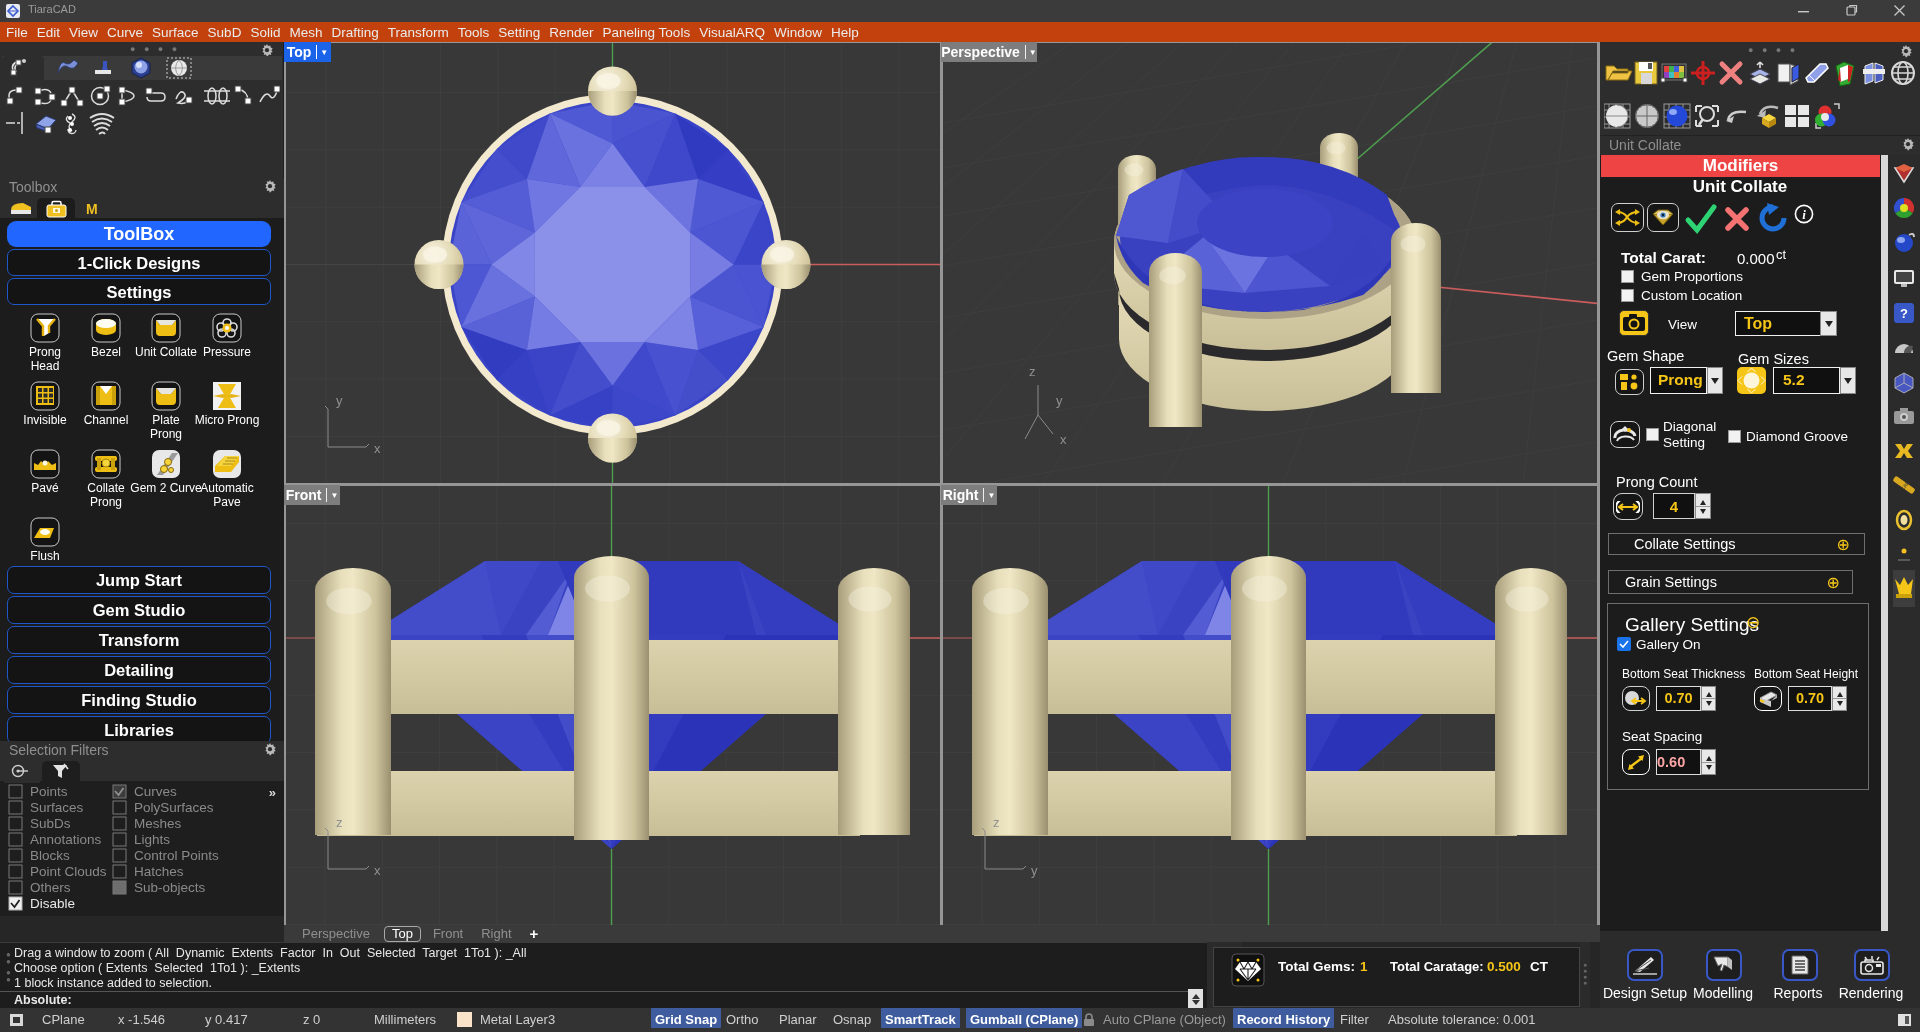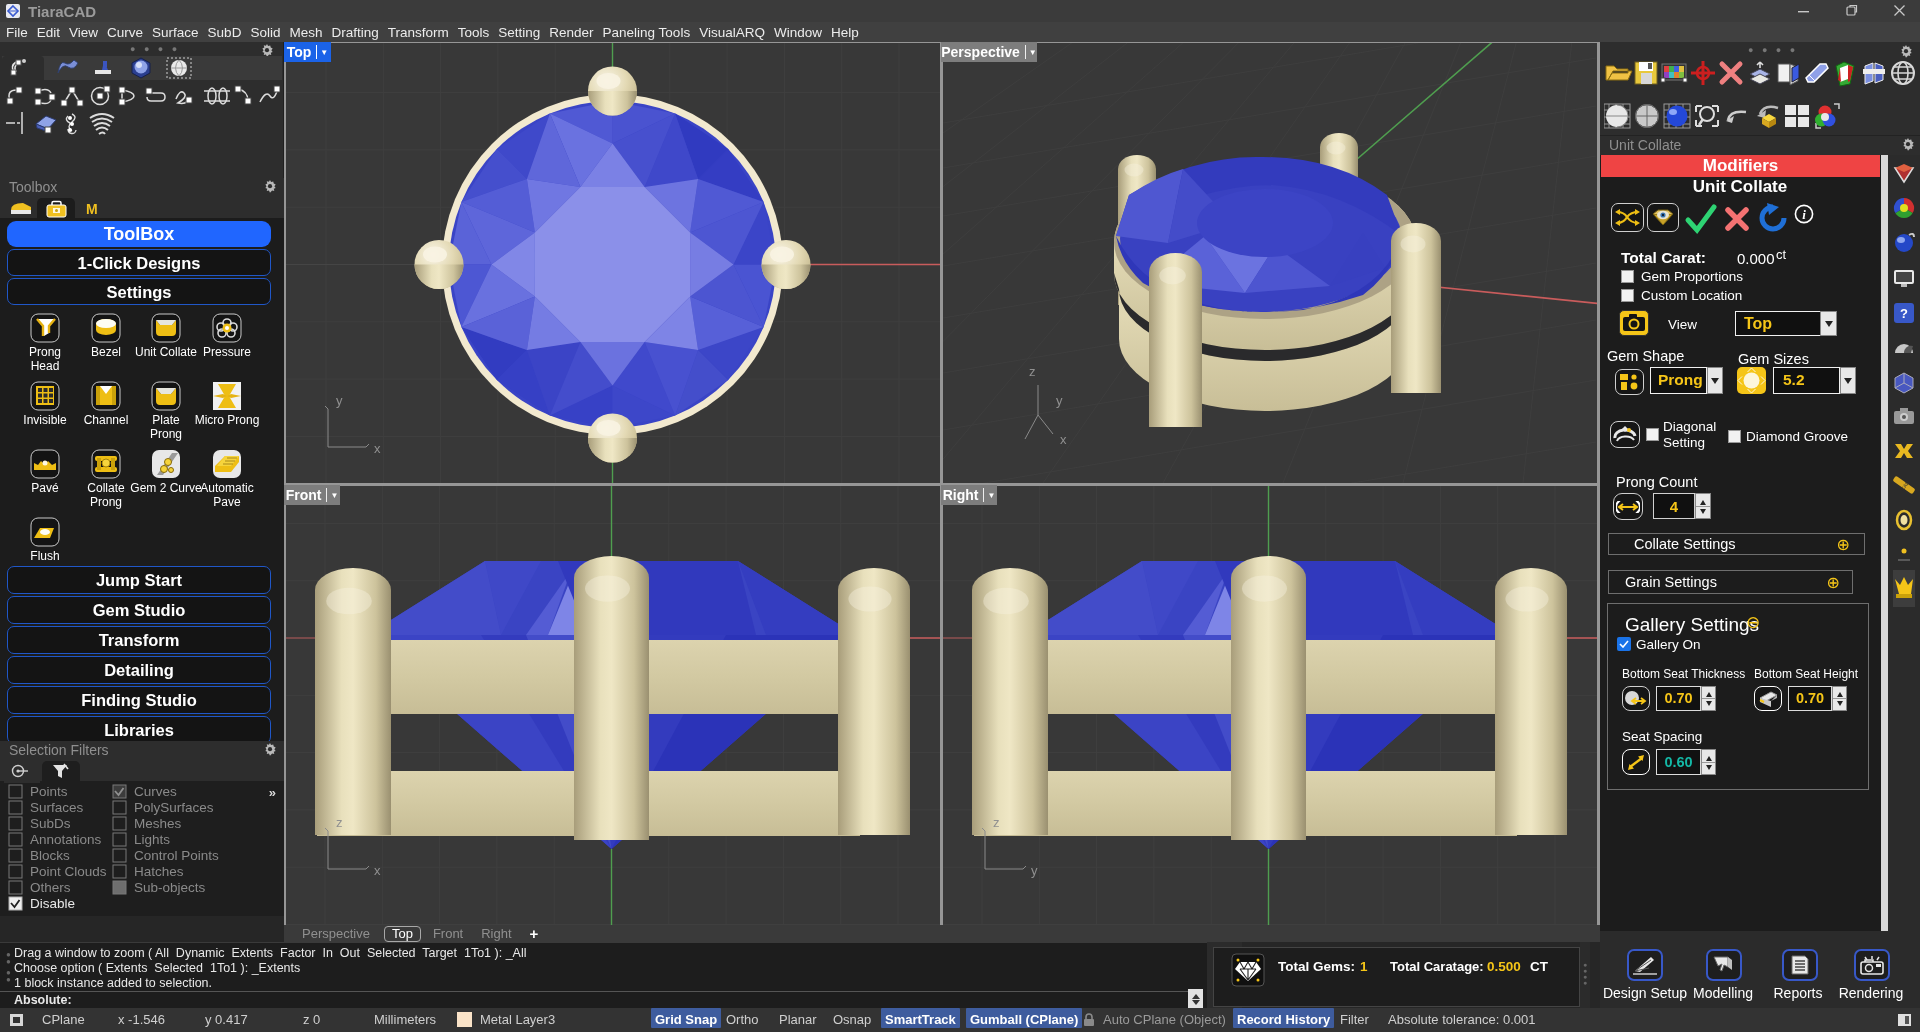--- a/index.html
+++ b/index.html
@@ -1,21 +1,21 @@
 <!DOCTYPE html>
 <html><head>
 <meta charset="utf-8">
 <style>
 * { margin:0; padding:0; box-sizing:border-box; }
 html,body { width:1920px; height:1032px; overflow:hidden; background:#262626; font-family:"Liberation Sans",sans-serif; }
 #app { position:absolute; left:0; top:0; width:1920px; height:1032px; background:#262626; }
 .abs { position:absolute; }
 
-#titlebar { left:0; top:0; width:1920px; height:22px; background:#3b3b3b; color:#9b9b9b; font-size:15px;font-weight:bold; }
-#menubar { left:0; top:22px; width:1920px; height:20px; background:#404040; color:#ececec; font-size:13.5px; display:flex; align-items:center; }
+#titlebar { left:0; top:0; width:1920px; height:22px; background:#3b3b3b; color:#9b9b9b; font-size:11px; }
+#menubar { left:0; top:22px; width:1920px; height:20px; background:#c2410c; color:#ececec; font-size:13.5px; display:flex; align-items:center; }
 #menubar span { margin:0 4.5px; white-space:nowrap; }
 
 #lefttool { left:0; top:42px; width:284px; height:136px; background:#2d2d2d; border-right:1px solid #1f1f1f; }
 
 .phdr { background:#2d2d2d; color:#8f8f8f; font-size:14px; line-height:19px; padding-left:9px; }
 .gear { position:absolute; right:7px; top:2px; width:14px; height:14px; }
 
 #tbxhdr { left:0; top:178px; width:284px; height:20px; }
 #tbx { left:0; top:198px; width:284px; height:543px; background:#1c1c1c; }
 #tbxtabs { position:absolute; left:0; top:0; width:284px; height:20px; background:#2d2d2d; }
@@ -945,21 +945,21 @@
         <div style="width:0;height:0;border:3.5px solid transparent;border-bottom:5px solid #222;margin:2px auto 1px"></div>
         <div style="border-top:1px solid #999"></div>
         <div style="width:0;height:0;border:3.5px solid transparent;border-top:5px solid #222;margin:2px auto 0"></div>
       </div>
       <div class="rlbl" style="left:14px;top:125px;font-size:13.5px">Seat Spacing</div>
       <div class="ybox" style="left:14px;top:145px;width:28px;height:26px;border-radius:8px;border-color:#fff"></div>
       <svg class="abs" style="left:18px;top:150px" width="20" height="17" viewBox="0 0 20 17">
           <path d="M4 13 L16 4" stroke="#f5c518" stroke-width="2.4"></path>
           <path d="M2 16 l1.5-6 4.5 4.5Z M18 1 l-1.5 6 L12 2.5Z" fill="#f5c518"></path>
         </svg>
-      <div class="spin" style="left:48px;top:145px;width:45px;height:26px;color:#14b8a6;font-weight:bold;font-size:14.5px;text-align:center;line-height:24px">0.60</div>
+      <div class="spin" style="left:48px;top:145px;width:45px;height:26px;color:#fca5a5;font-weight:bold;font-size:14.5px;line-height:24px">0.60</div>
       <div class="abs" style="left:93px;top:145px;width:15px;height:26px;background:#e8e8e8;border:1px solid #888">
         <div style="width:0;height:0;border:3.5px solid transparent;border-bottom:5px solid #222;margin:3px auto 1px"></div>
         <div style="border-top:1px solid #999"></div>
         <div style="width:0;height:0;border:3.5px solid transparent;border-top:5px solid #222;margin:2px auto 0"></div>
       </div>
     </div>
   </div>
   <div id="rscroll" class="abs"></div>
   <div id="rstrip" class="abs">
     <svg class="abs" style="left:5px;top:6px" width="22" height="560" viewBox="0 0 22 560">

